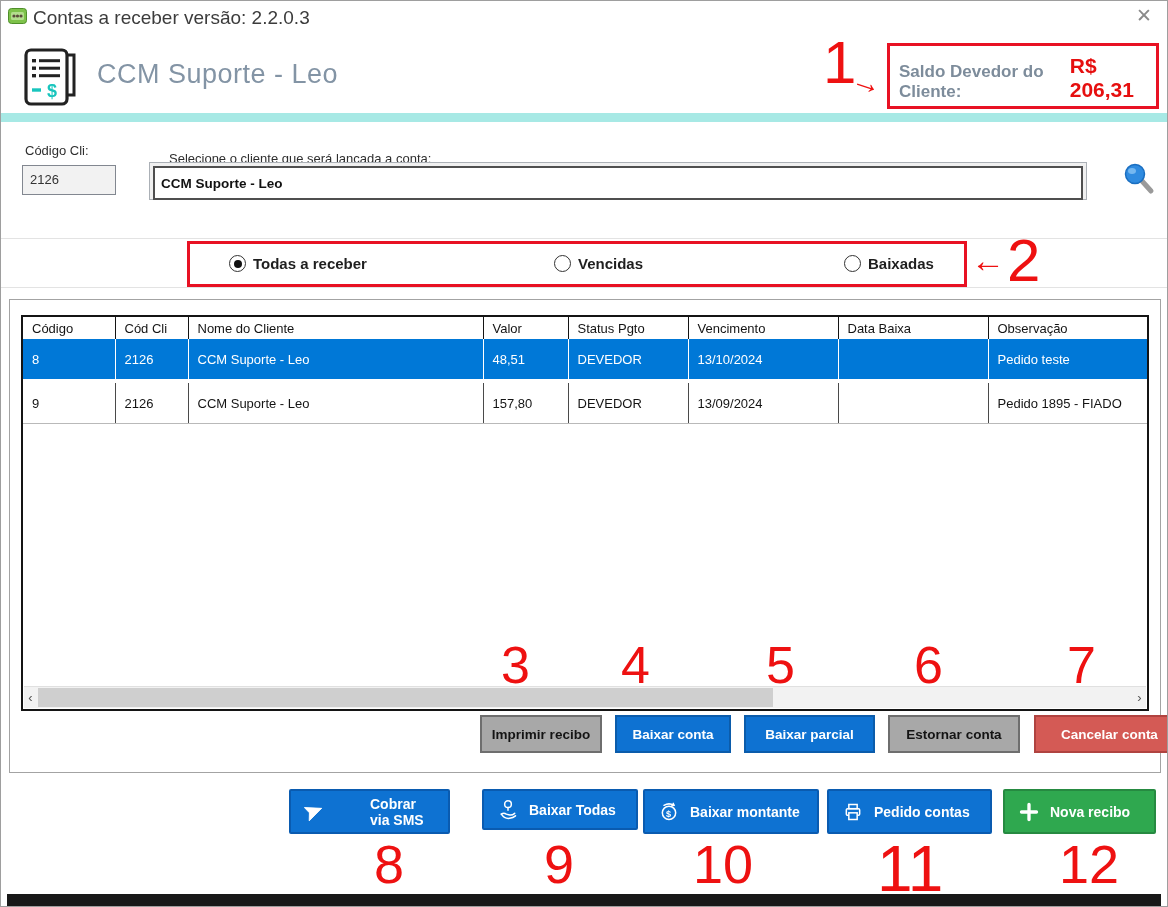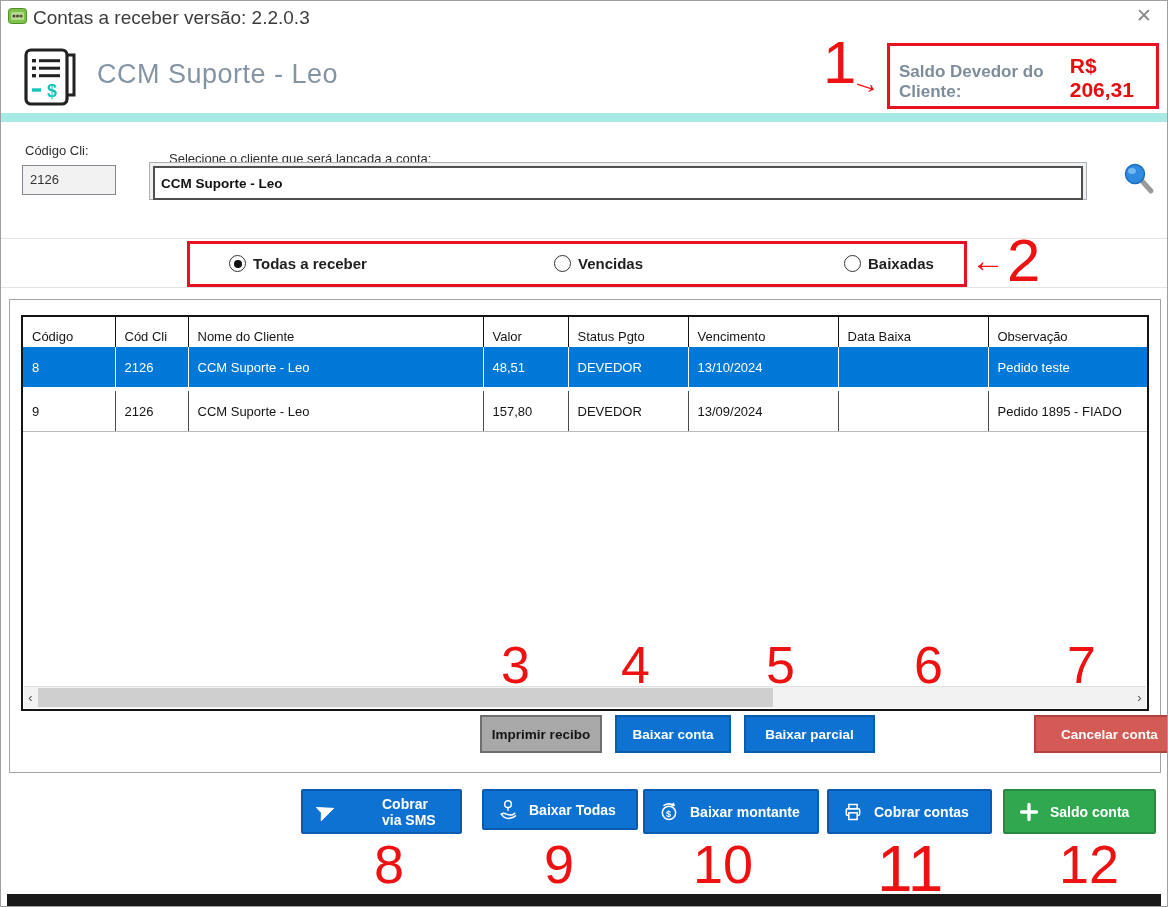--- a/index.html
+++ b/index.html
@@ -24,21 +24,21 @@
   
   .radio-redbox{border:3px solid #e81123;}
   .radio-item{display:flex;align-items:center;gap:7px;cursor:pointer;}
   .radio-circle{width:15px;height:15px;border:1.5px solid #333;border-radius:50%;background:#fff;display:flex;align-items:center;justify-content:center;}
   .radio-circle.sel::after{content:"";width:8px;height:8px;border-radius:50%;background:#111;}
   .radio-label{font-size:15px;font-weight:bold;color:#1f1f1f;}
   
   .panel{border:1px solid #a3a3a3;background:#fff;}
   .grid{border:2px solid #141414;background:#fff;overflow:hidden;}
   table.gt{border-collapse:collapse;table-layout:fixed;width:1124px;font-size:13px;color:#141414;}
-  table.gt th{height:22px;font-weight:normal;text-align:left;padding:8px 0 0 9px;border-right:1px solid #141414;white-space:nowrap;overflow:hidden;}
+  table.gt th{height:22px;font-weight:normal;text-align:left;padding:0 0 0 9px;border-right:1px solid #141414;white-space:nowrap;overflow:hidden;}
   table.gt td{height:40px;padding:0 0 0 9px;border-right:1px solid #4a4a4a;white-space:nowrap;overflow:hidden;}
   table.gt tr.sel td{background:#0078d7;color:#fff;border-right:1px solid rgba(255,255,255,.55);border-bottom:4px solid #fff;}
   table.gt tr.norm td{border-bottom:1px solid #b9b9b9;}
   table.gt th:last-child, table.gt td:last-child{border-right:none;}
   
   .hscroll{background:#f2f2f2;border-top:1px solid #e0e0e0;}
   .hscroll .arrow{position:absolute;top:0;bottom:0;width:13px;display:flex;align-items:center;justify-content:center;font-size:13px;color:#555;}
   .hthumb{position:absolute;top:1px;bottom:1px;background:#cfcfcf;}
   
   .btn{display:flex;align-items:center;justify-content:center;font-weight:bold;font-size:13.5px;cursor:pointer;margin-left:24px;}
@@ -183,23 +183,24 @@
 
   <span class="abs annot" style="left:500px;top:638px;font-size:52px;">3</span>
   <span class="abs annot" style="left:620px;top:638px;font-size:52px;">4</span>
   <span class="abs annot" style="left:765px;top:638px;font-size:52px;">5</span>
   <span class="abs annot" style="left:913px;top:638px;font-size:52px;">6</span>
   <span class="abs annot" style="left:1066px;top:638px;font-size:52px;">7</span>
 
   <div class="abs btn gray" style="left:455px;top:714px;width:122px;height:38px;">Imprimir recibo</div>
   <div class="abs btn blue" style="left:590px;top:714px;width:116px;height:38px;">Baixar conta</div>
   <div class="abs btn blue" style="left:719px;top:714px;width:131px;height:38px;">Baixar parcial</div>
+  <div class="abs btn gray" style="left:863px;top:714px;width:132px;height:38px;">Estornar conta</div>
   <div class="abs btn red" style="left:1009px;top:714px;width:140px;height:38px;padding-left:11px;">Cancelar conta</div>
 
-  <div class="abs bigbtn blue" style="left:300px;top:788px;width:161px;height:45px;gap:46px;">
+  <div class="abs bigbtn blue" style="left:288px;top:788px;width:161px;height:45px;gap:46px;">
     <span class="ic">
       <svg width="20" height="20" viewBox="0 0 24 24">
           <path d="M3 20 L22 11 L3 3 L6.5 11 L3 20 Z M6.5 11 L22 11" fill="#fff" stroke="#fff" stroke-width="1" transform="rotate(-20 12 12)"></path>
         </svg>
     </span>
     <span>Cobrar via SMS</span>
   </div>
 
   <div class="abs bigbtn blue" style="left:481px;top:788px;width:156px;height:41px;">
     <span class="ic">
@@ -226,30 +227,30 @@
   </div>
 
   <div class="abs bigbtn blue" style="left:826px;top:788px;width:165px;height:45px;">
     <span class="ic">
       <svg width="20" height="20" viewBox="0 0 24 24" fill="none" stroke="#fff" stroke-width="1.8">
         <rect x="7" y="3" width="10" height="5"></rect>
           <rect x="4" y="8" width="16" height="8" rx="1.5"></rect>
           <rect x="7" y="13" width="10" height="8" fill="#0e72d2"></rect>
       </svg>
     </span>
-    <span>Cobrar contas</span>
+    <span>Pedido contas</span>
   </div>
 
   <div class="abs bigbtn green" style="left:1002px;top:788px;width:153px;height:45px;">
     <span class="ic">
       <svg width="20" height="20" viewBox="0 0 24 24">
           <path d="M12 3 V21 M3 12 H21" stroke="#fff" stroke-width="4" stroke-linecap="round"></path>
         </svg>
     </span>
-    <span>Saldo conta</span>
+    <span>Nova recibo</span>
   </div>
 
   <span class="abs annot" style="left:373px;top:836px;font-size:54px;">8</span>
   <span class="abs annot" style="left:543px;top:836px;font-size:54px;">9</span>
   <span class="abs annot" style="left:692px;top:836px;font-size:54px;">10</span>
   <span class="abs annot" style="left:876px;top:836px;font-size:64px;">11</span>
   <span class="abs annot" style="left:1058px;top:836px;font-size:54px;">12</span>
 
   <div class="abs blackbar" style="left:6px;right:6px;top:893px;height:14px;"></div>
 </div>

